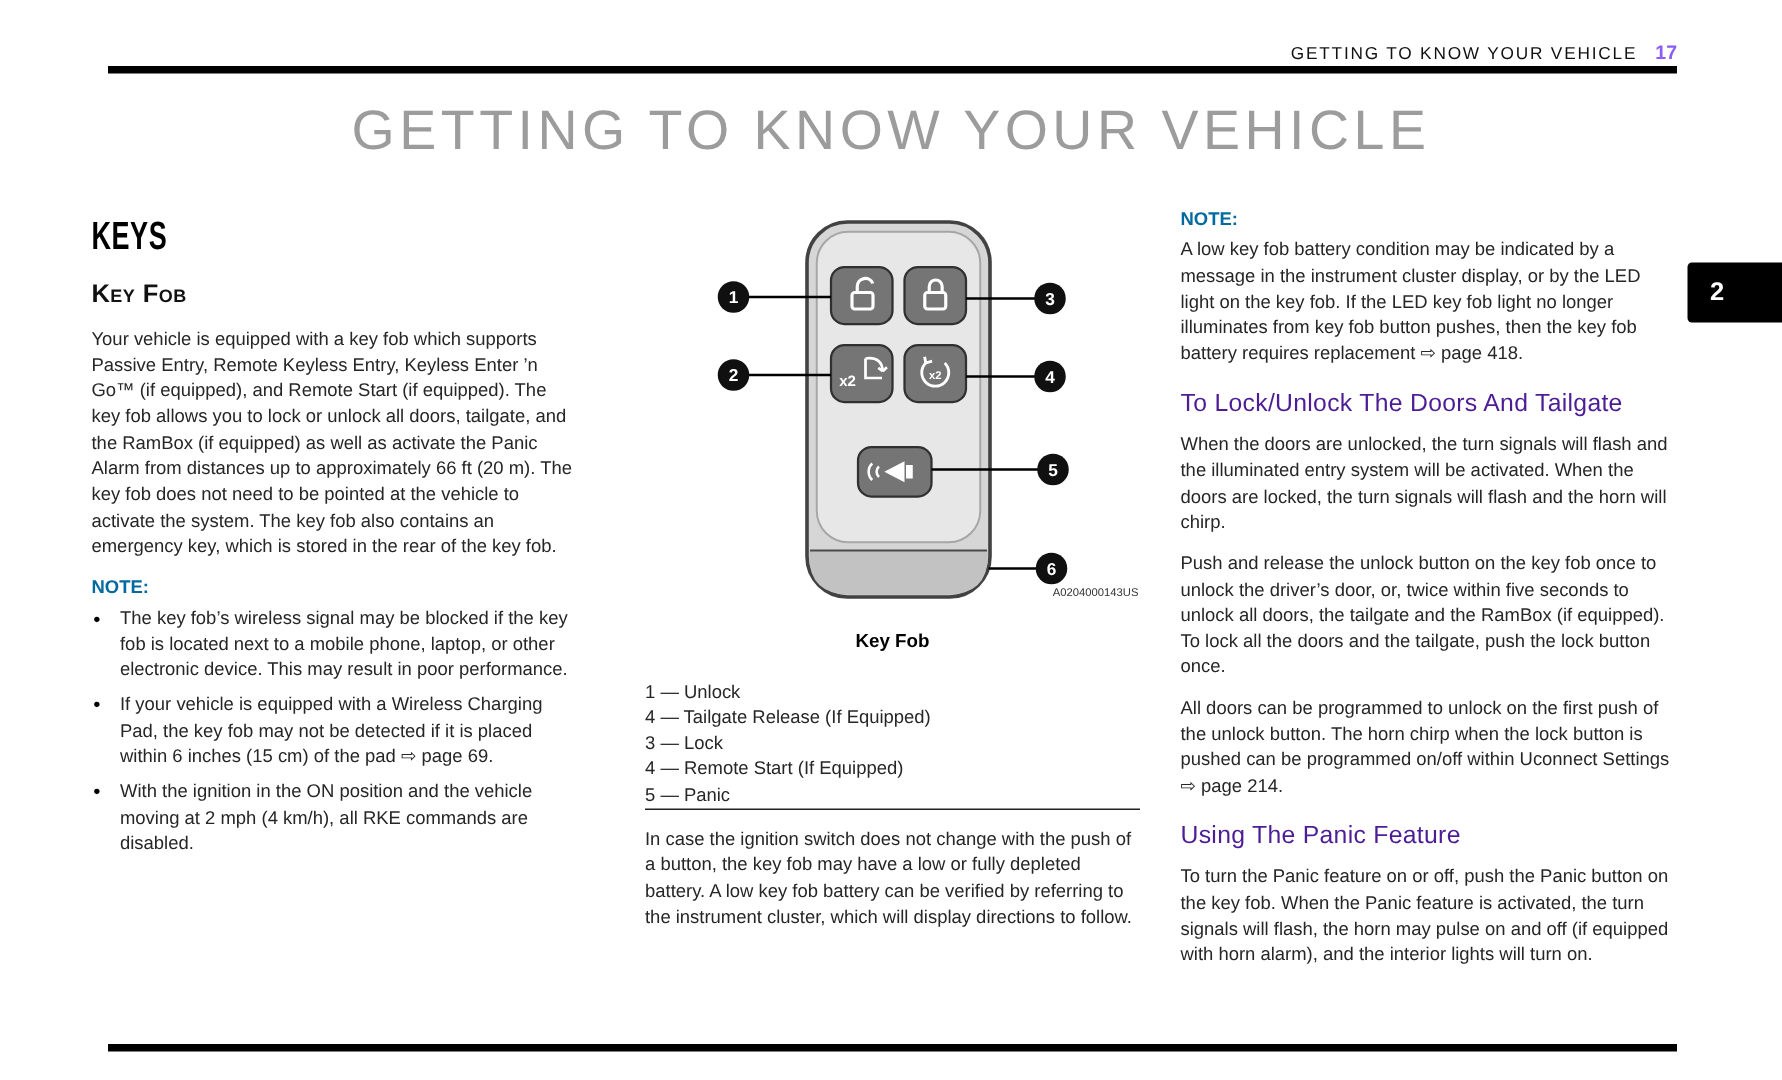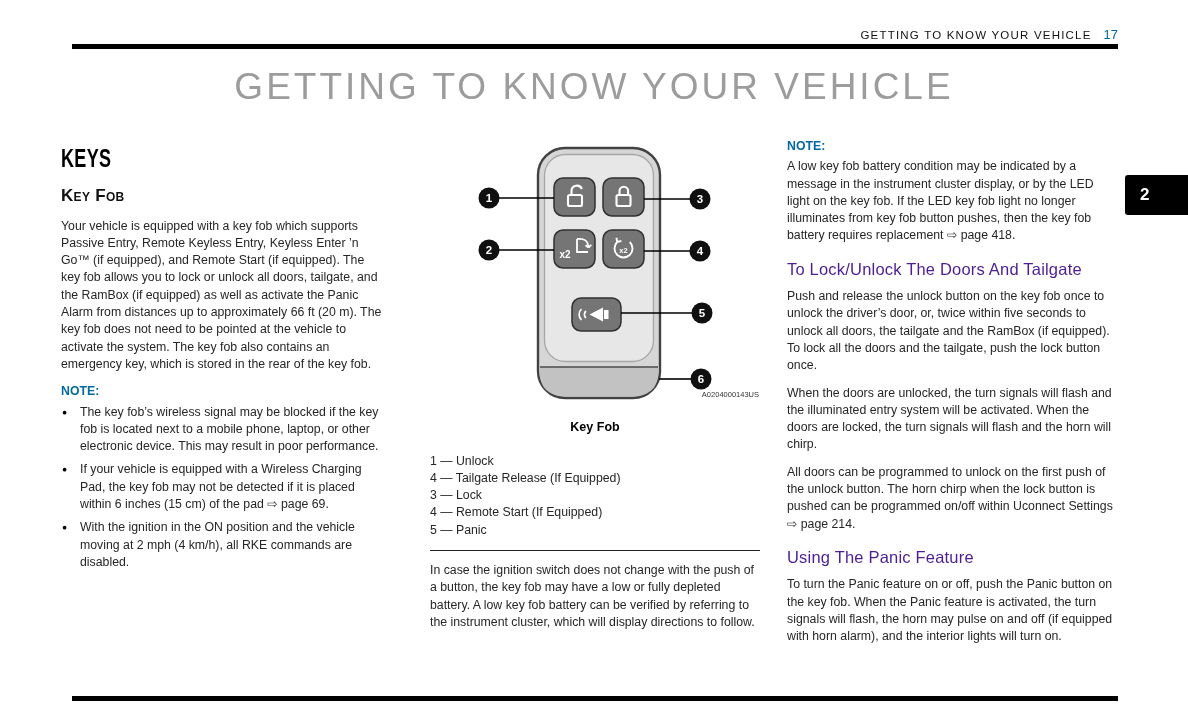--- a/index.html
+++ b/index.html
@@ -8,21 +8,21 @@
     width:1188px; height:720px; position:relative; overflow:hidden;
     font-family:"Liberation Sans", sans-serif; color:#2b2b2b;
   }
 
   
   .running-head {
     position:absolute; top:27px; right:70px;
     display:flex; align-items:baseline; gap:12px;
   }
   .running-head .crumb { font-size:11.5px; letter-spacing:1.2px; color:#111; }
-  .running-head .pagenum { font-size:13px; font-weight:normal; color:#0369a1; }
+  .running-head .pagenum { font-size:13px; font-weight:bold; color:#8b5cf6; }
 
   .top-rule, .bottom-rule {
     position:absolute; left:72px; right:70px; height:4.5px; background:#000;
   }
   .top-rule { top:44px; }
   .bottom-rule { top:696px; }
 
   .page-title {
     position:absolute; top:66px; left:0; width:100%;
     text-align:center; font-size:37px; letter-spacing:3px;
@@ -52,21 +52,21 @@
   }
   .col p { margin-bottom:10px; }
   .note-label { font-weight:bold; color:#0369a1; margin-bottom:3px; margin-top:4px; }
   .bullet { position:relative; padding-left:19px; margin-bottom:6px; }
   .bullet::before {
     content:"●"; position:absolute; left:1px; top:0px;
     font-size:8.5px; line-height:17.3px; color:#000;
   }
 
   .figure-caption { text-align:center; font-weight:bold; font-size:12.5px; color:#000; margin-top:12px; }
-  .legend { margin-top:16px; padding-bottom:11px; border-bottom:1.3px solid #222; margin-bottom:11px; }
+  .legend { margin-top:16px; border-bottom:1.3px solid #222; margin-bottom:11px; }
   .legend-item { line-height:17.3px; }
 
   .section-heading {
     font-size:16.5px; font-weight:400; color:#4c1d95;
     margin:16px 0 10px 0; letter-spacing:0.2px;
   }
   .col-right .note-label { margin-top:0; }
 </style>
 </head>
 <body>
@@ -192,21 +192,21 @@
   </div>
 
   <p>In case the ignition switch does not change with the push of a button, the key fob may have a low or fully depleted battery. A low key fob battery can be verified by referring to the instrument cluster, which will display directions to follow.</p>
 </div>
 
 <div class="col col-right">
   <div class="note-label">NOTE:</div>
   <p>A low key fob battery condition may be indicated by a message in the instrument cluster display, or by the LED light on the key fob. If the LED key fob light no longer illuminates from key fob button pushes, then the key fob battery requires replacement ⇨ page 418.</p>
 
   <div class="section-heading">To Lock/Unlock The Doors And Tailgate</div>
+  <p>When the doors are unlocked, the turn signals will flash and the illuminated entry system will be activated. When the doors are locked, the turn signals will flash and the horn will chirp.</p>
   <p>Push and release the unlock button on the key fob once to unlock the driver’s door, or, twice within five seconds to unlock all doors, the tailgate and the RamBox (if equipped). To lock all the doors and the tailgate, push the lock button once.</p>
-  <p>When the doors are unlocked, the turn signals will flash and the illuminated entry system will be activated. When the doors are locked, the turn signals will flash and the horn will chirp.</p>
   <p>All doors can be programmed to unlock on the first push of the unlock button. The horn chirp when the lock button is pushed can be programmed on/off within Uconnect Settings ⇨ page 214.</p>
 
   <div class="section-heading">Using The Panic Feature</div>
   <p>To turn the Panic feature on or off, push the Panic button on the key fob. When the Panic feature is activated, the turn signals will flash, the horn may pulse on and off (if equipped with horn alarm), and the interior lights will turn on.</p>
 </div>
 
 <div class="bottom-rule"></div>
 
 </body></html>

